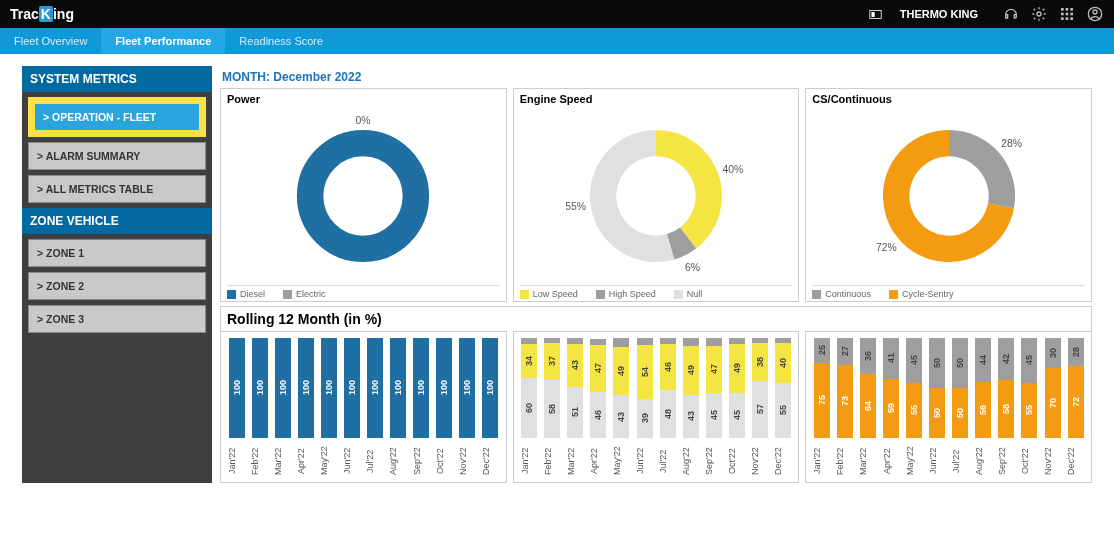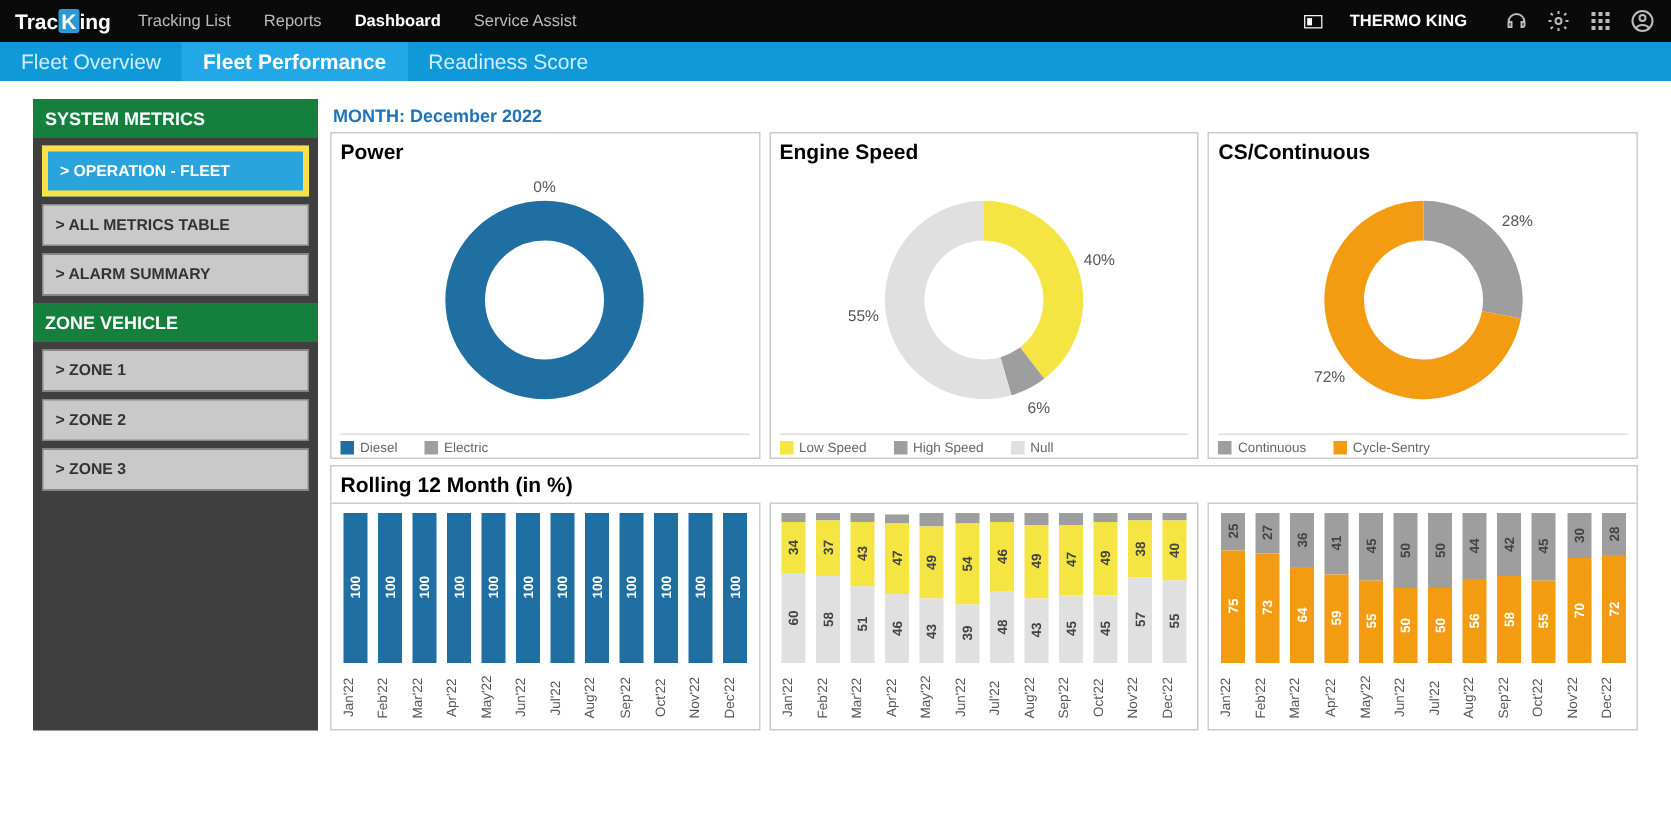--- a/index.html
+++ b/index.html
@@ -58,21 +58,21 @@
 
 
 .subnav {
   background: #0f99d8;
   height: 26px;
   display: flex;
   align-items: stretch;
 }
 .subnav-item {
   color: #cfeeff;
-  font-size: 14px;
+  font-size: 11px;
   padding: 0 14px;
   display: flex;
   align-items: center;
   cursor: pointer;
 }
 .subnav-item.active {
   background: #22a8e6;
   color: #fff;
   font-weight: bold;
 }
@@ -101,42 +101,42 @@
   display: flex;
   gap: 8px;
 }
 
 .sidebar {
   width: 190px;
   background: #3f3f3f;
   padding-bottom: 60px;
 }
 .side-section-title {
-  background: #15803d;
+  background: #0369a1;
   color: #fff;
   font-weight: bold;
   font-size: 12px;
   padding: 6px 8px;
 }
 .side-btn {
   display: block;
   margin: 5px 6px;
   padding: 7px 8px;
   font-size: 10.5px;
   font-weight: bold;
   text-align: left;
   cursor: pointer;
   border: 1px solid #888;
   background: #c9c9c9;
   color: #333;
 }
 .side-btn.active {
   background: #2aa4dc;
   color: #fff;
-  border: 4px solid #fde047;
+  border: 7px solid #fde047;
 }
 
 
 .main { flex: 1; }
 .month-label {
   color: #1f73b7;
   font-weight: bold;
   font-size: 12px;
   padding: 4px 2px;
 }
@@ -144,21 +144,21 @@
   display: flex;
   gap: 6px;
 }
 .chart-card {
   border: 1px solid #ccc;
   flex: 1;
   padding: 4px 6px 2px 6px;
   background: #fff;
 }
 .chart-title {
-  font-size: 14px;
+  font-size: 11px;
   font-weight: bold;
   margin-bottom: 2px;
 }
 .donut-wrap {
   height: 178px;
   display: flex;
   align-items: center;
   justify-content: center;
   position: relative;
 }
@@ -243,26 +243,20 @@
 </style>
 </head>
 <body>
 
 <div class="topnav">
   <div class="logo">
     <span>Trac</span>
       <span class="k">K</span>
       <span>ing</span>
   </div>
-  <div id="topnav-items" style="display: inline-flex;">
-      <span class="topnav-item">Tracking List</span>
-      <span class="topnav-item">Reports</span>
-      <span class="topnav-item active">Dashboard</span>
-      <span class="topnav-item">Service Assist</span>
-    </div>
   <div class="topnav-spacer"></div>
   <div class="brand">
     <svg viewBox="0 0 16 16" width="13" height="13" fill="#fff">
         <rect x="1" y="3" width="14" height="10" stroke="#fff" fill="none"></rect>
         <rect x="3" y="5" width="4" height="6" fill="#fff"></rect>
       </svg>
     <span>THERMO KING</span>
   </div>
   <span class="top-icon">
       <svg viewBox="0 0 24 24" fill="none" stroke="#bbb" stroke-width="2">
@@ -304,22 +298,22 @@
   </div>
 
 <div class="page">
 
   <div class="layout">
 
     <div class="sidebar">
       <div class="side-section-title">SYSTEM METRICS</div>
       <div id="system-items">
           <div class="side-btn active">&gt; OPERATION - FLEET</div>
+          <div class="side-btn">&gt; ALARM SUMMARY</div>
           <div class="side-btn">&gt; ALL METRICS TABLE</div>
-          <div class="side-btn">&gt; ALARM SUMMARY</div>
         </div>
       <div class="side-section-title">ZONE VEHICLE</div>
       <div id="zone-items">
           <div class="side-btn">&gt; ZONE 1</div>
           <div class="side-btn">&gt; ZONE 2</div>
           <div class="side-btn">&gt; ZONE 3</div>
         </div>
     </div>
 
     <div class="main">

